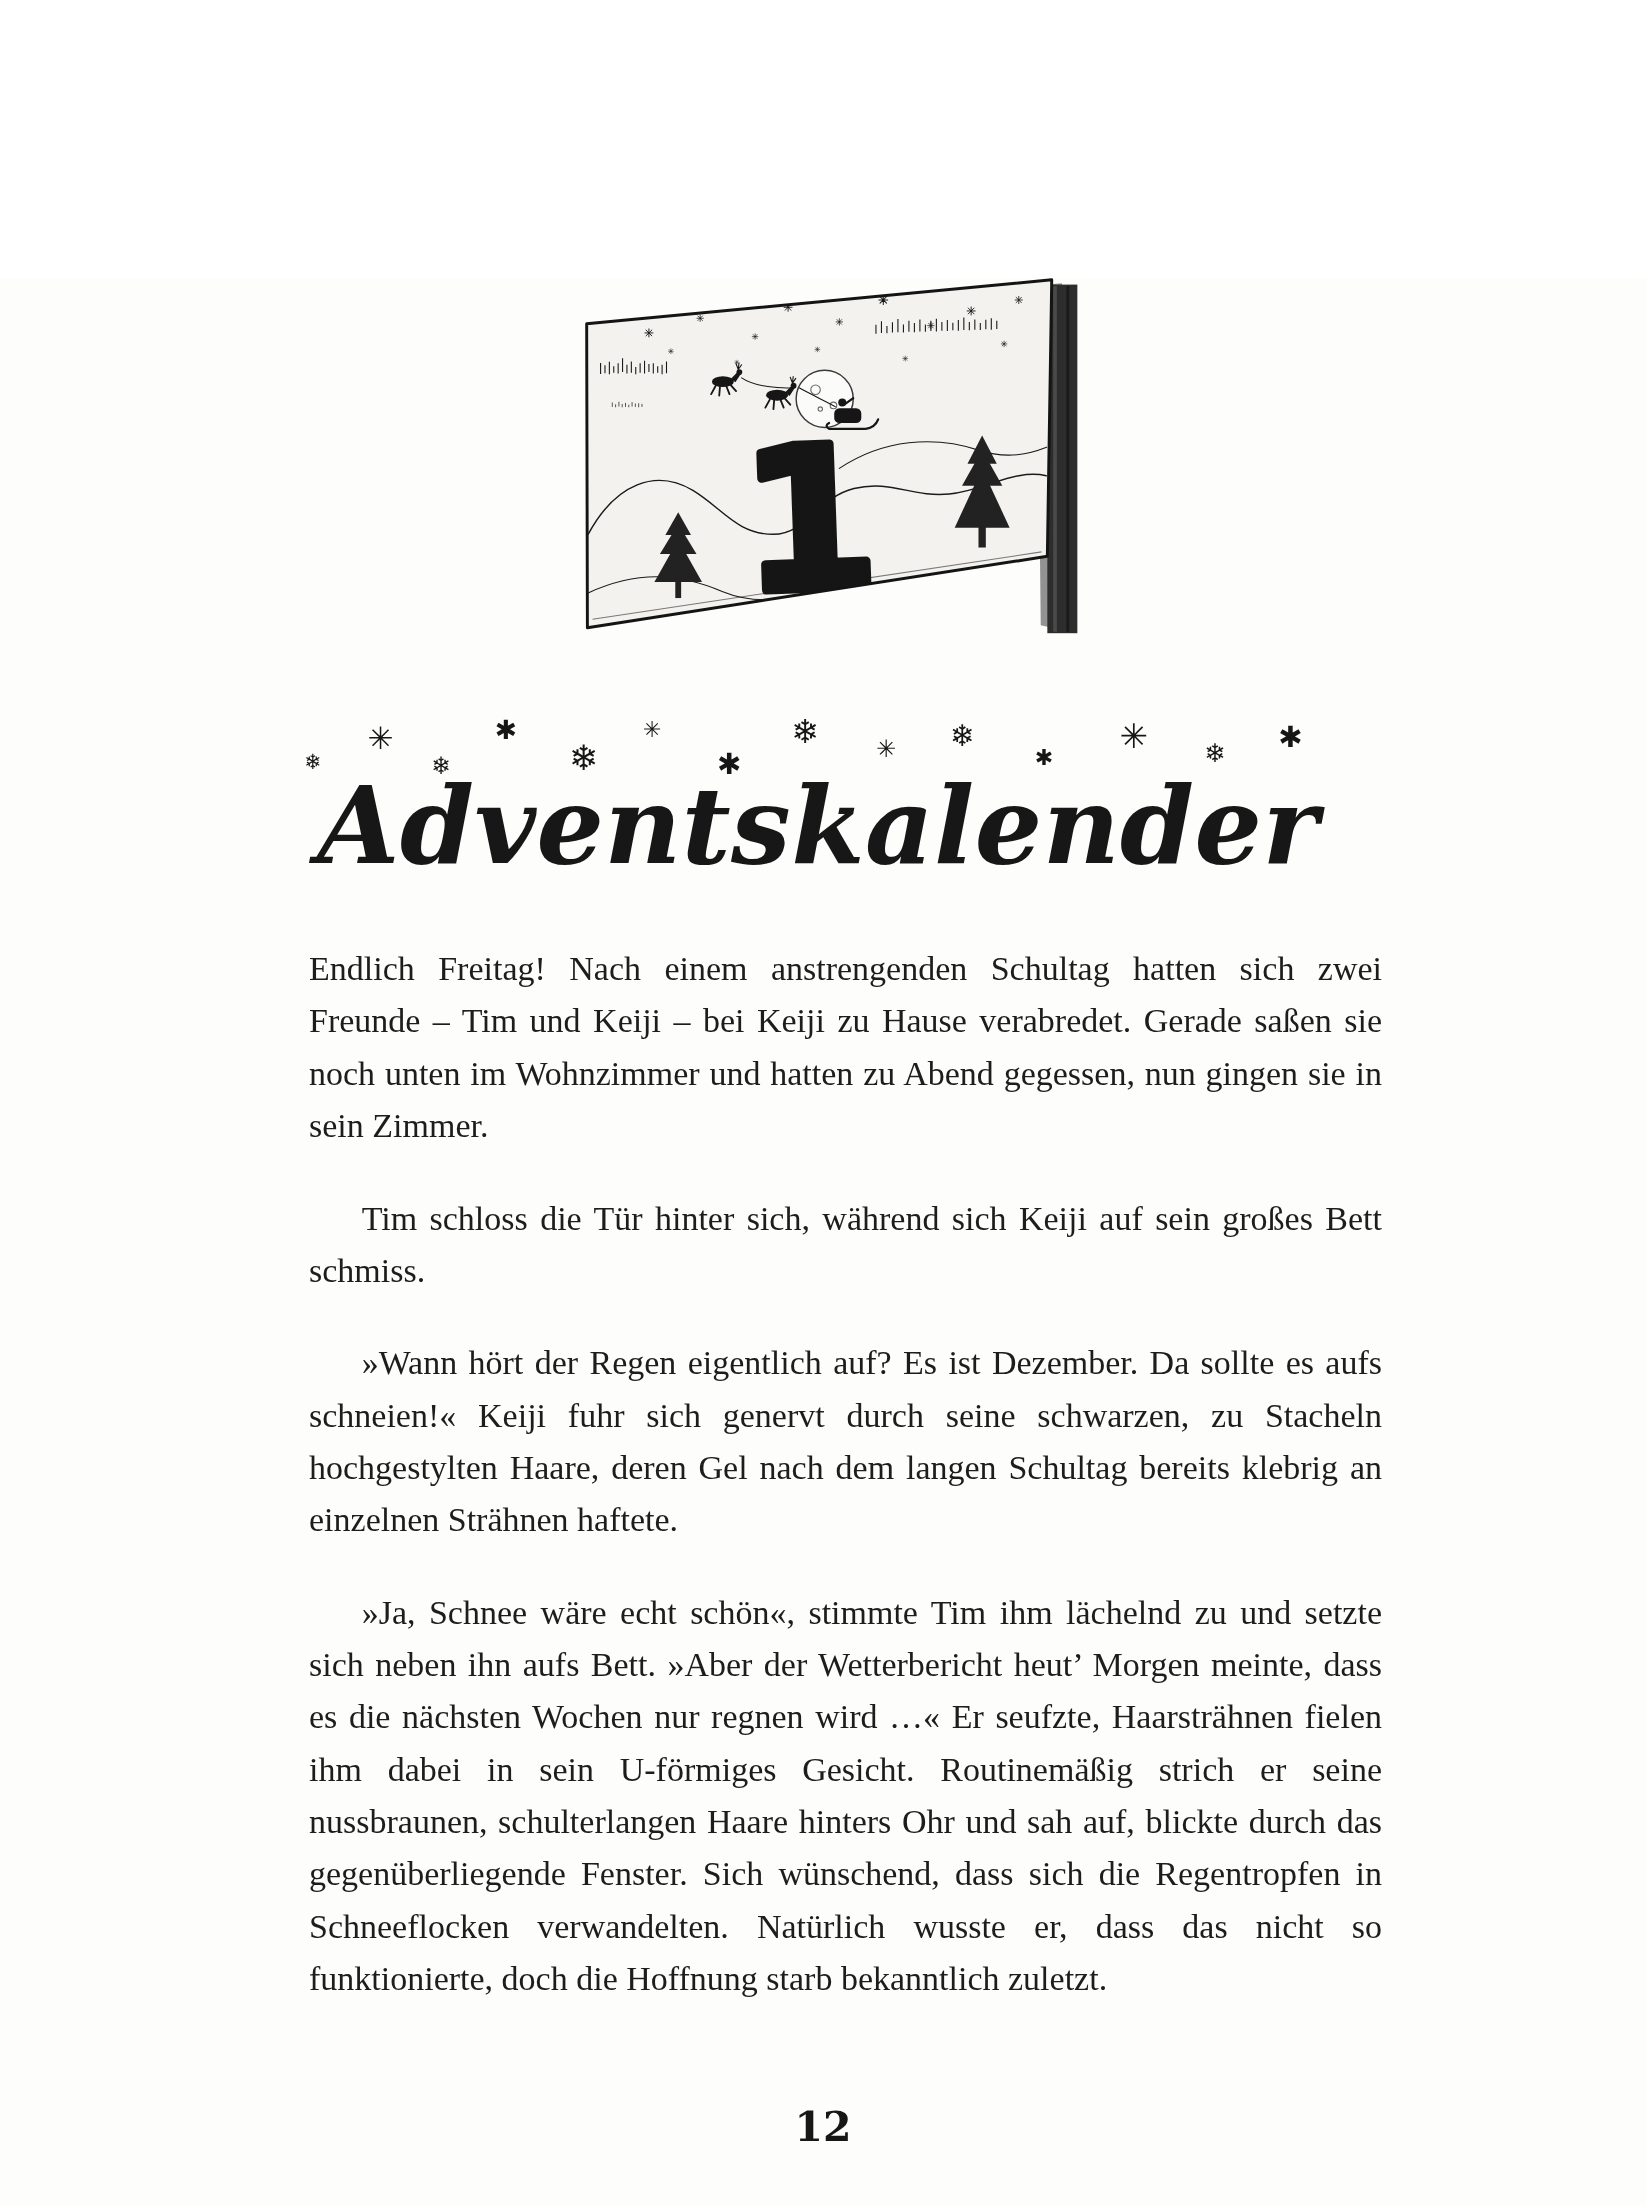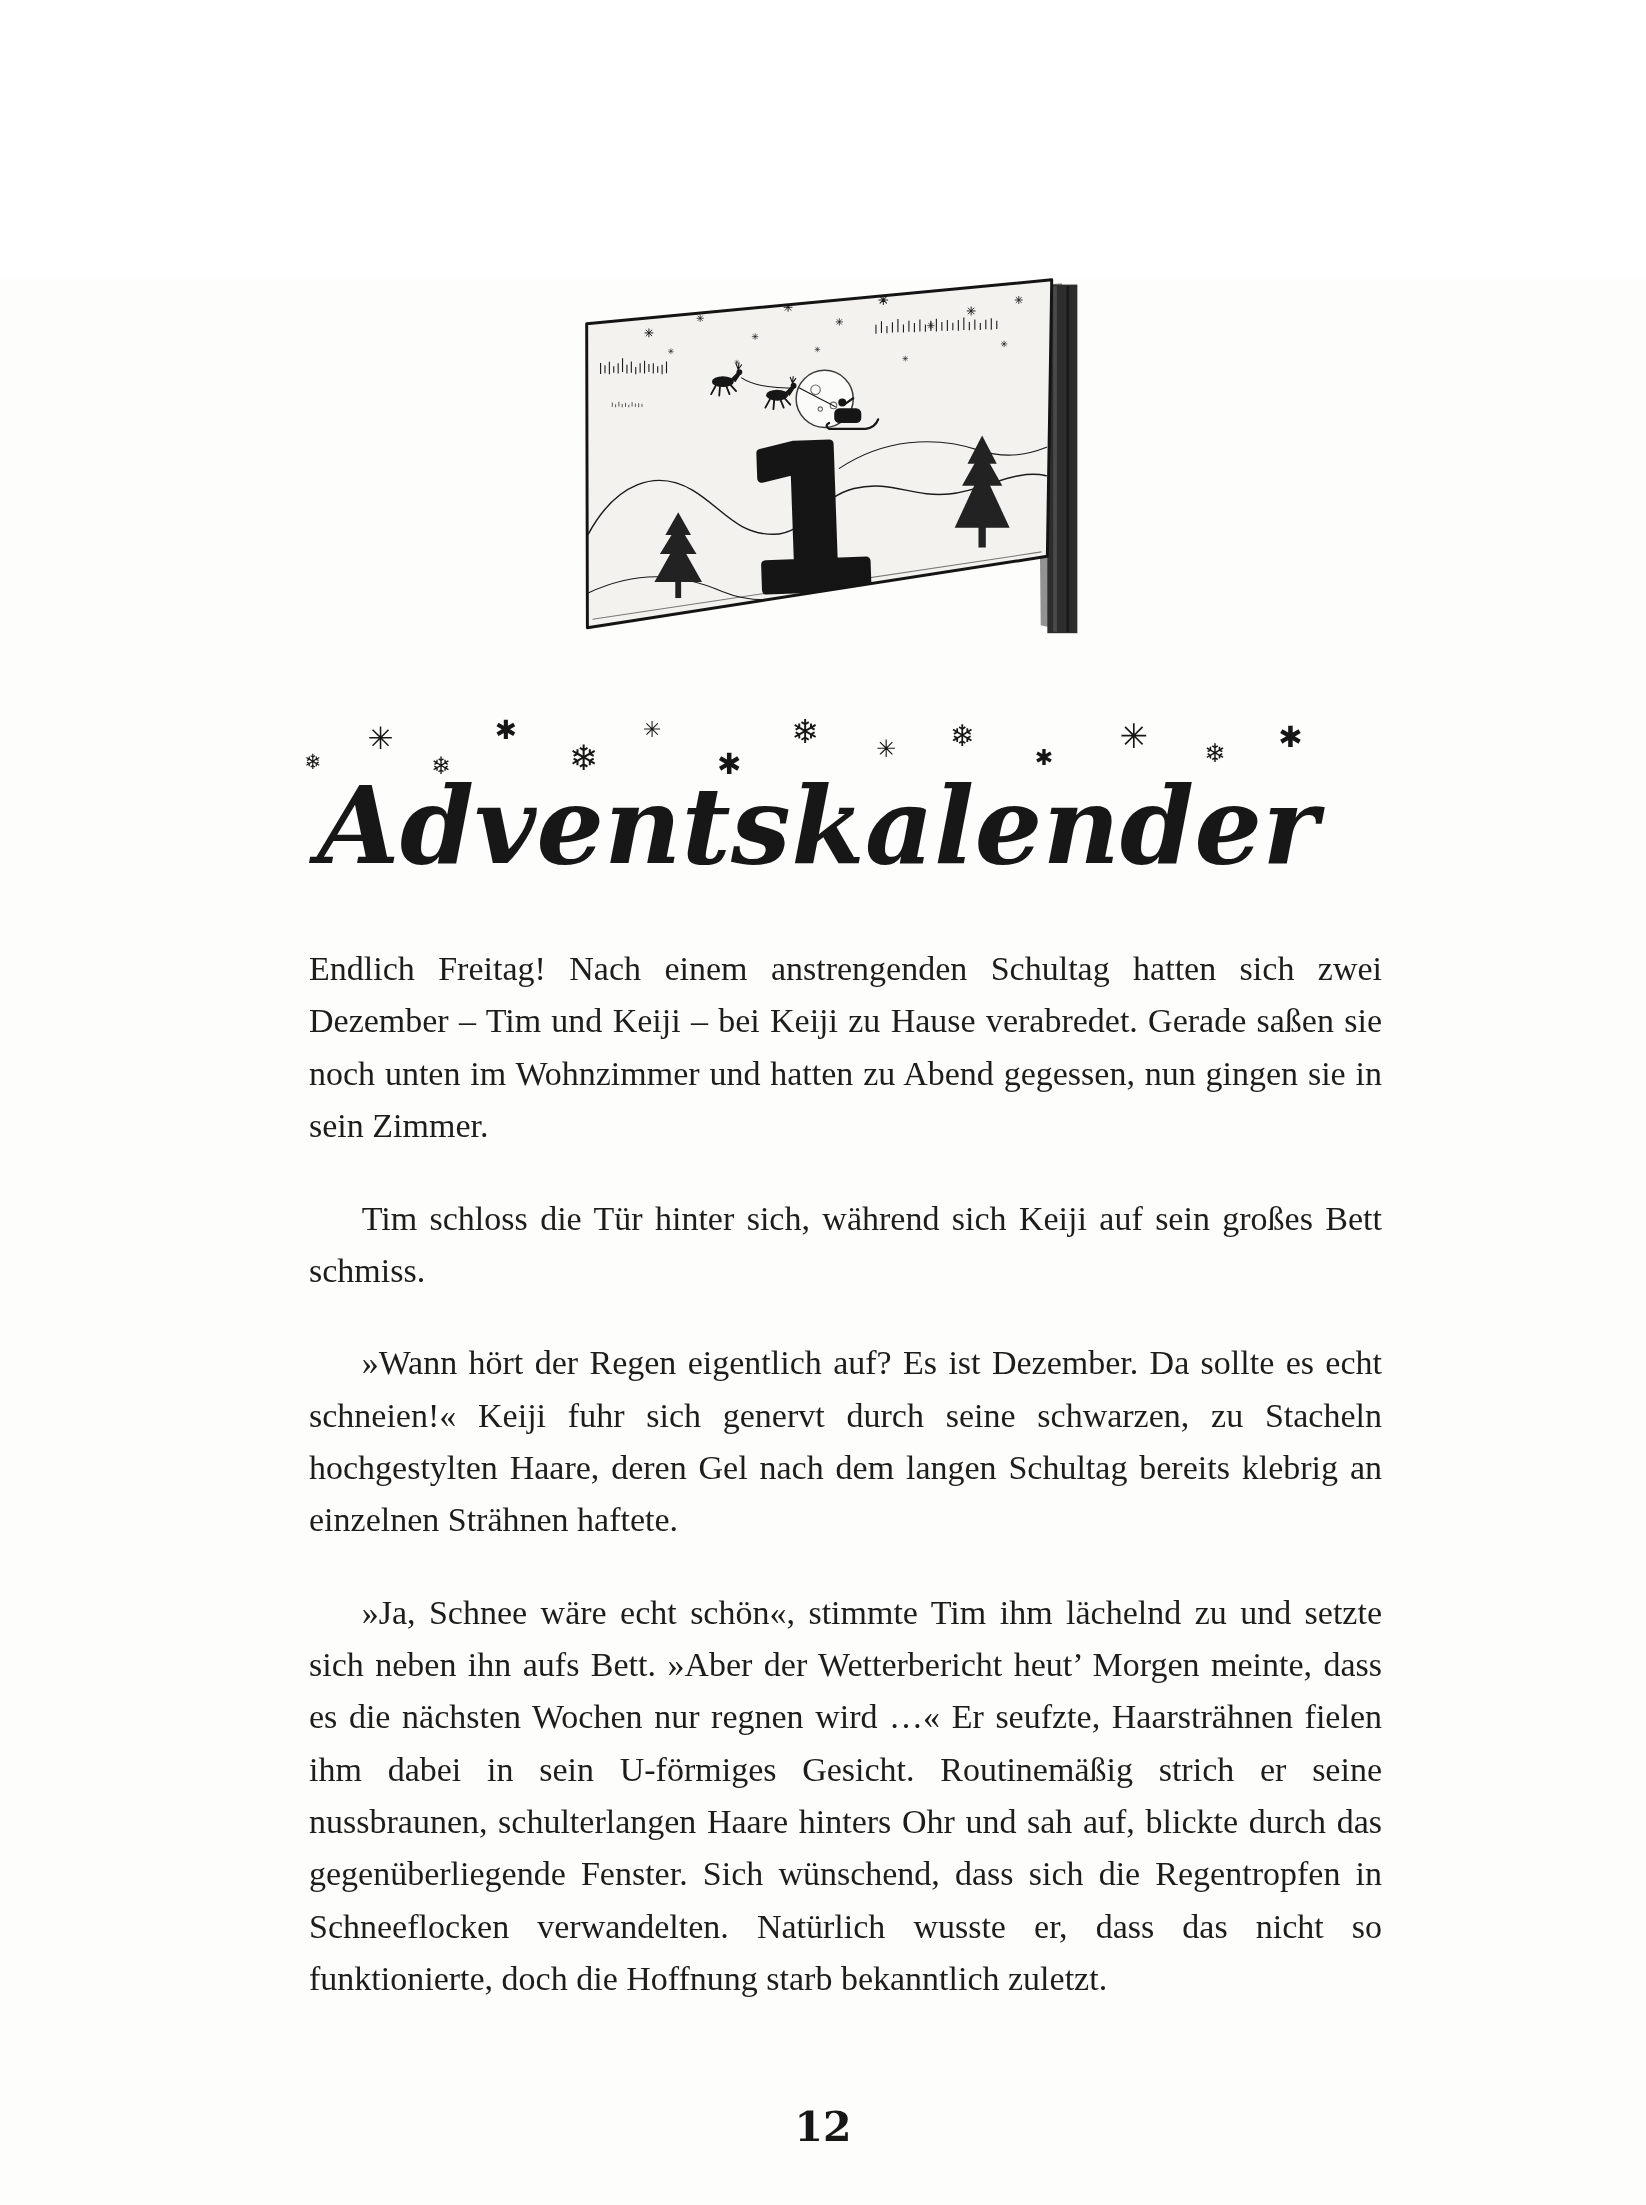--- a/index.html
+++ b/index.html
@@ -236,25 +236,25 @@
 
         <span class="flake">❄</span>
 
         <span class="flake">✱</span>
       </div>
     <h1 class="chapter-title">Adventskalender</h1>
   </div>
 
   <div class="story">
 
-      <p class="para">Endlich Freitag! Nach einem anstrengenden Schultag hatten sich zwei Dezember – Tim und Keiji – bei Keiji zu Hause verabredet. Gerade saßen sie noch unten im Wohnzimmer und hatten zu Abend gegessen, nun gingen sie in sein Zimmer.</p>
+      <p class="para">Endlich Freitag! Nach einem anstrengenden Schultag hatten sich zwei Freunde – Tim und Keiji – bei Keiji zu Hause verabredet. Gerade saßen sie noch unten im Wohnzimmer und hatten zu Abend gegessen, nun gingen sie in sein Zimmer.</p>
 
       <p class="para">Tim schloss die Tür hinter sich, während sich Keiji auf sein großes Bett schmiss.</p>
 
-      <p class="para">»Wann hört der Regen eigentlich auf? Es ist Dezember. Da sollte es echt schneien!« Keiji fuhr sich genervt durch seine schwarzen, zu Stacheln hochgestylten Haare, deren Gel nach dem langen Schultag bereits klebrig an einzelnen Strähnen haftete.</p>
+      <p class="para">»Wann hört der Regen eigentlich auf? Es ist Dezember. Da sollte es aufs schneien!« Keiji fuhr sich genervt durch seine schwarzen, zu Stacheln hochgestylten Haare, deren Gel nach dem langen Schultag bereits klebrig an einzelnen Strähnen haftete.</p>
 
       <p class="para">»Ja, Schnee wäre echt schön«, stimmte Tim ihm lächelnd zu und setzte sich neben ihn aufs Bett. »Aber der Wetterbericht heut’ Morgen meinte, dass es die nächsten Wochen nur regnen wird …« Er seufzte, Haarsträhnen fielen ihm dabei in sein U-förmiges Gesicht. Routinemäßig strich er seine nussbraunen, schulterlangen Haare hinters Ohr und sah auf, blickte durch das gegenüberliegende Fenster. Sich wünschend, dass sich die Regentropfen in Schneeflocken verwandelten. Natürlich wusste er, dass das nicht so funktionierte, doch die Hoffnung starb bekanntlich zuletzt.</p>
     </div>
 
   <div class="page-number">12</div>
 
 </div>
 
 
 </body></html>

